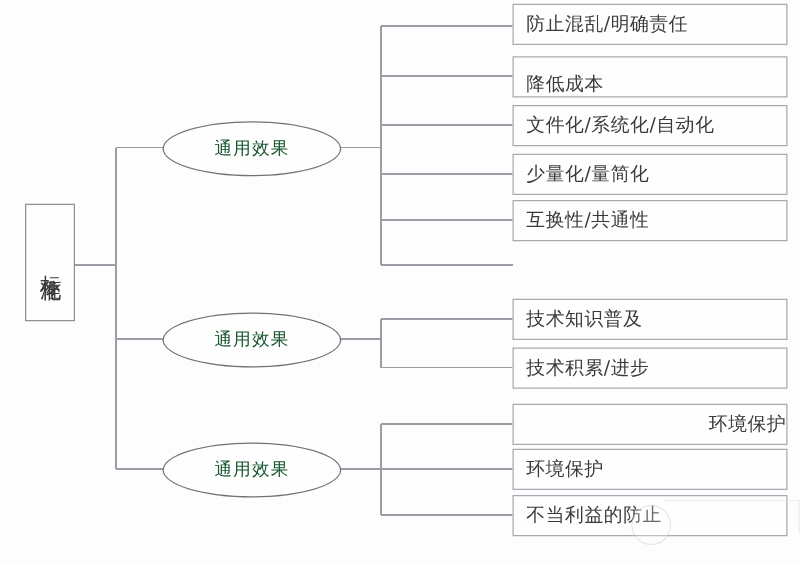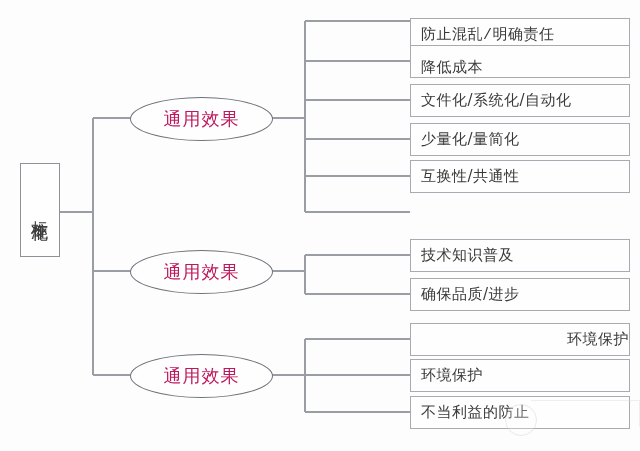--- a/index.html
+++ b/index.html
@@ -45,22 +45,22 @@
   .ellipse-node{
     position:absolute;
     width:143px;height:44px;
     border:1.3px solid #6e7279;
     border-radius:50%;
     background:#fefefe;
     box-sizing:border-box;
     display:flex;align-items:center;justify-content:center;
   }
   .ellipse-label{
-    font-size:18px;
-    color:#be185d;
+    font-size:14px;
+    color:#14532d;
     letter-spacing:1px;
     white-space:nowrap;
   }
 
   
   .leaf-box{
     position:absolute;
     left:410px;
     width:220px;height:33px;
     border:1.3px solid #a7aab0;
@@ -145,41 +145,41 @@
   </div>
 
   <div class="ellipse-node" style="left:130px;top:250px;">
     <span class="ellipse-label">通用效果</span>
   </div>
 
   <div class="ellipse-node" style="left:130px;top:354px;">
     <span class="ellipse-label">通用效果</span>
   </div>
 
-  <div class="leaf-box" style="top:18px;font-family:Liberation Mono, monospace;">
+  <div class="leaf-box" style="top:3px;">
     <span class="leaf-label">防止混乱/明确责任</span>
   </div>
   <div class="leaf-box" style="top:45px;align-items:flex-end;">
     <span class="leaf-label">降低成本</span>
   </div>
   <div class="leaf-box" style="top:84px;">
     <span class="leaf-label">文件化/系统化/自动化</span>
   </div>
   <div class="leaf-box" style="top:123px;">
     <span class="leaf-label">少量化/量简化</span>
   </div>
   <div class="leaf-box" style="top:160px;">
     <span class="leaf-label">互换性/共通性</span>
   </div>
 
   <div class="leaf-box" style="top:239px;">
     <span class="leaf-label">技术知识普及</span>
   </div>
   <div class="leaf-box" style="top:278px;">
-    <span class="leaf-label">确保品质/进步</span>
+    <span class="leaf-label">技术积累/进步</span>
   </div>
 
   <div class="leaf-box" style="top:323px;justify-content:flex-end;">
     <span class="leaf-label">环境保护</span>
   </div>
   <div class="leaf-box" style="top:359px;">
     <span class="leaf-label">环境保护</span>
   </div>
   <div class="leaf-box" style="top:396px;">
     <span class="leaf-label">不当利益的防止</span>

